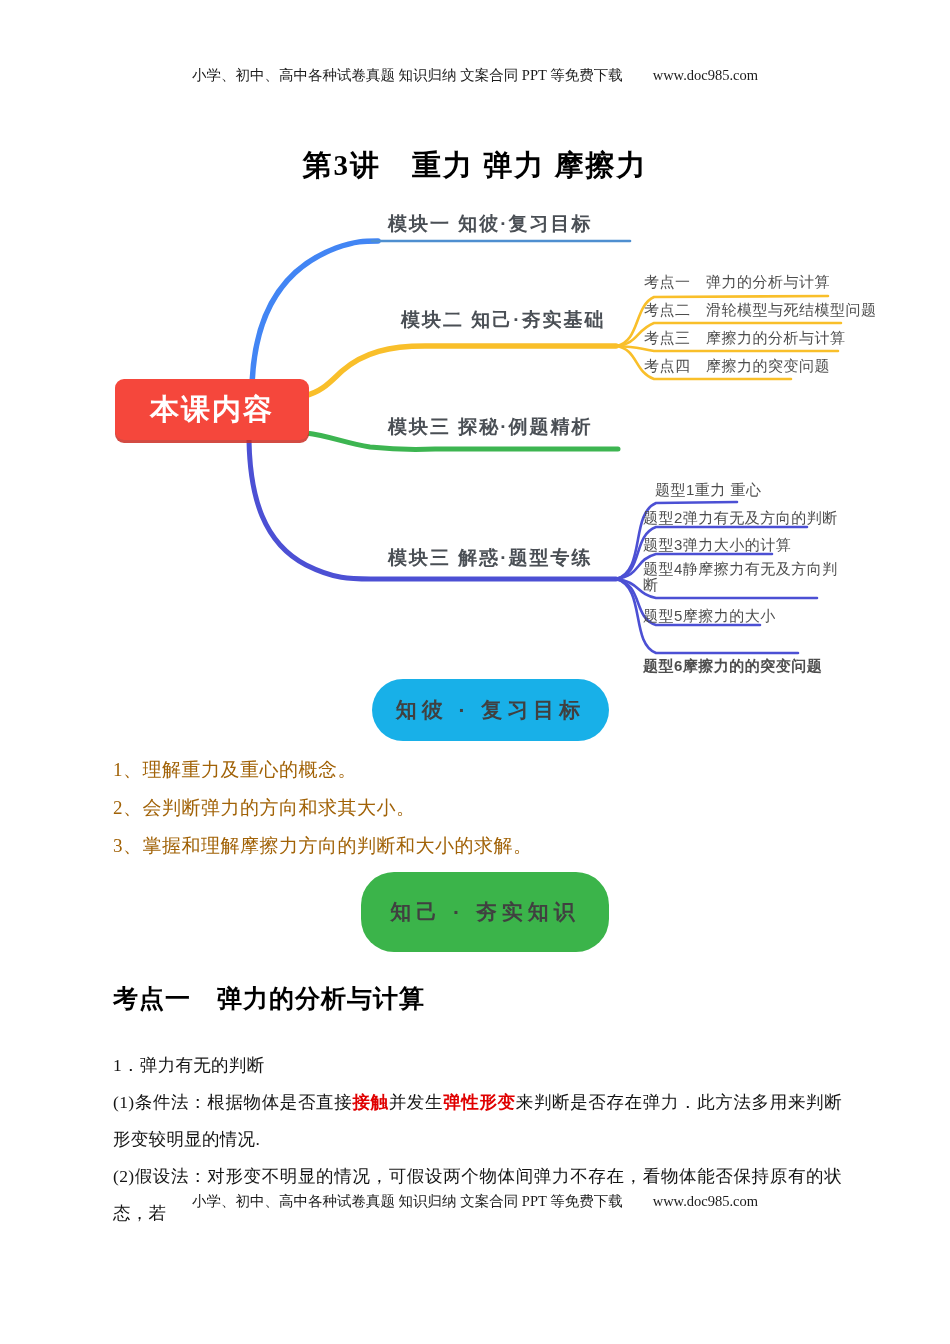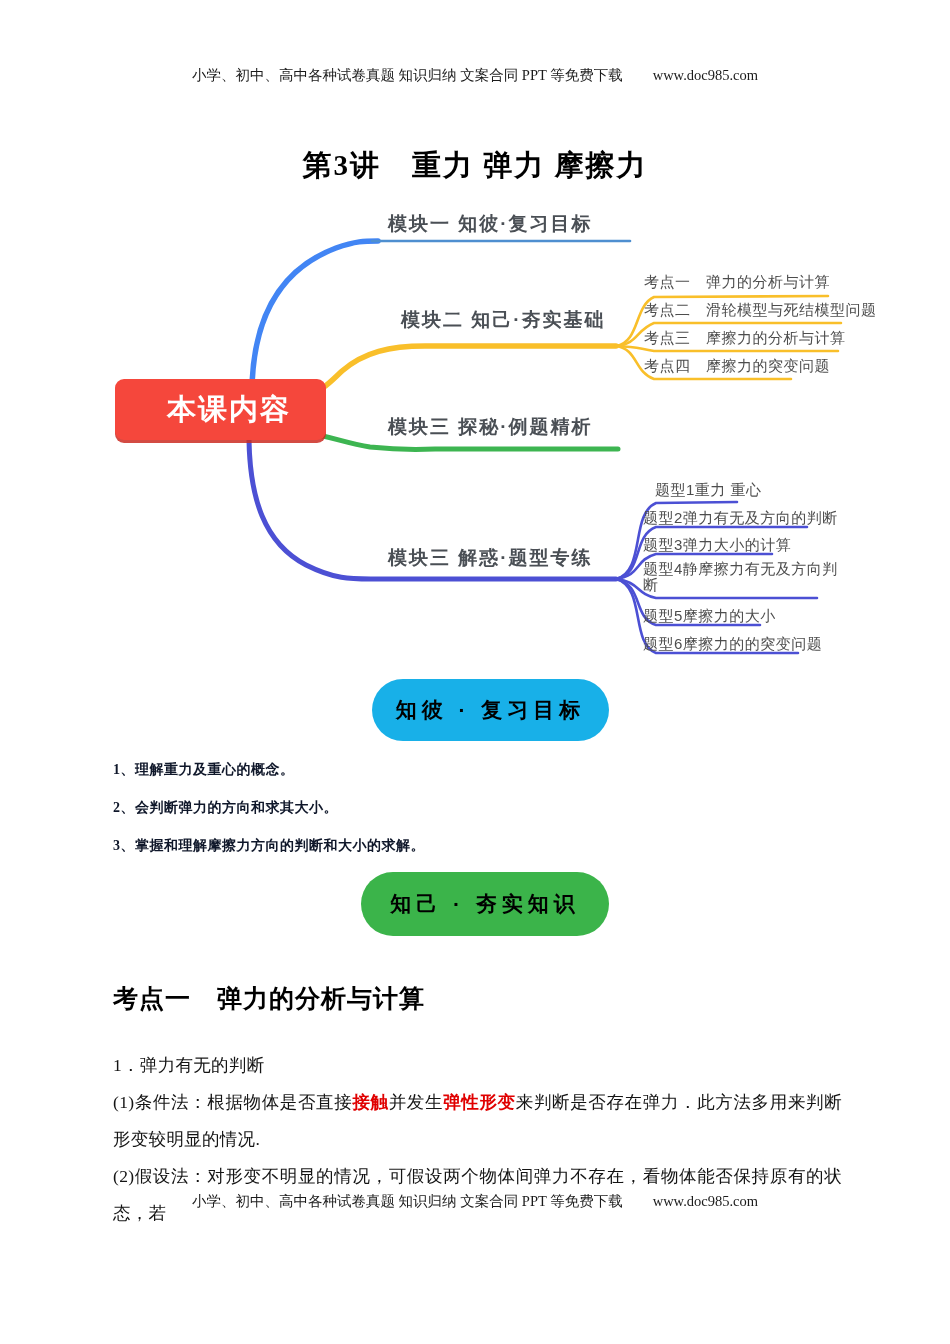--- a/index.html
+++ b/index.html
@@ -14,45 +14,45 @@
 
   
   .doc-title{position:absolute;top:146px;width:100%;text-align:center;
              font-size:29px;font-weight:bold;letter-spacing:2px;color:#000;}
 
   
   .map-svg{position:absolute;left:0;top:0;width:950px;height:700px;}
   .root-node{position:absolute;left:115px;top:379px;width:194px;height:61px;background:#f5473c;
              border-radius:9px;color:#fff;font-size:29px;font-weight:bold;
              font-family:"Liberation Sans",sans-serif;display:flex;align-items:center;justify-content:center;
-             letter-spacing:2px;box-shadow:0 3px 0 rgba(203,44,34,.85);padding-left:17px;}
+             letter-spacing:2px;box-shadow:0 3px 0 rgba(203,44,34,.85);}
   .branch-label{position:absolute;font-family:"Liberation Sans",sans-serif;font-weight:bold;
                 color:#4a4f55;font-size:19px;letter-spacing:2px;white-space:nowrap;}
   .b1{left:388px;top:211px;}
   .b2{left:388px;top:307px;margin-left:13px;}
   .b3{left:388px;top:414px;}
   .b4{left:388px;top:545px;}
   .sub-label{position:absolute;font-family:"Liberation Sans",sans-serif;font-size:15px;
              color:#4d4d4d;letter-spacing:.5px;white-space:nowrap;line-height:19px;}
   .k1{left:644px;top:272px;} .k2{left:644px;top:300px;}
   .k3{left:644px;top:328px;} .k4{left:644px;top:356px;}
   .t1{left:655px;top:480px;} .t2{left:643px;top:508px;}
   .t3{left:643px;top:535px;}
   .t4{left:643px;top:561px;width:202px;white-space:normal;line-height:16px;}
-  .t5{left:643px;top:606px;} .t6{left:643px;top:634px;}
+  .t5{left:643px;top:606px;} .t6{left:643px;top:656px;font-weight:bold;}
 
   
-  .pill{position:absolute;border-radius:33px;color:#000000;font-weight:bold;font-size:21px;
+  .pill{position:absolute;border-radius:33px;color:#404040;font-weight:bold;font-size:21px;
         letter-spacing:5px;display:flex;align-items:center;justify-content:center;
         font-family:"Liberation Sans",sans-serif;white-space:nowrap;}
   .pill-blue{left:372px;top:679px;width:237px;height:62px;background:#18b0e8;}
-  .pill-green{left:361px;top:872px;width:248px;height:64px;background:#3bb44a;}
+  .pill-green{left:361px;top:872px;width:248px;height:80px;background:#3bb44a;}
 
   
-  .objectives{position:absolute;left:113px;top:758px;font-size:14px;color:#0f172a;font-weight:bold;}
+  .objectives{position:absolute;left:113px;top:758px;font-size:19px;color:#a16207;}
   .objectives div{line-height:24px;margin-bottom:14px;letter-spacing:.5px;}
 
   
   .section-heading{position:absolute;left:113px;top:982px;font-size:25px;font-weight:bold;
                    font-family:"Liberation Sans",sans-serif;color:#000;letter-spacing:1px;}
 
   
   .body-text{position:absolute;left:113px;top:1047px;width:729px;font-size:17.5px;
              line-height:37px;color:#141414;text-align:justify;letter-spacing:.3px;}
   .body-text p{margin:0;}

